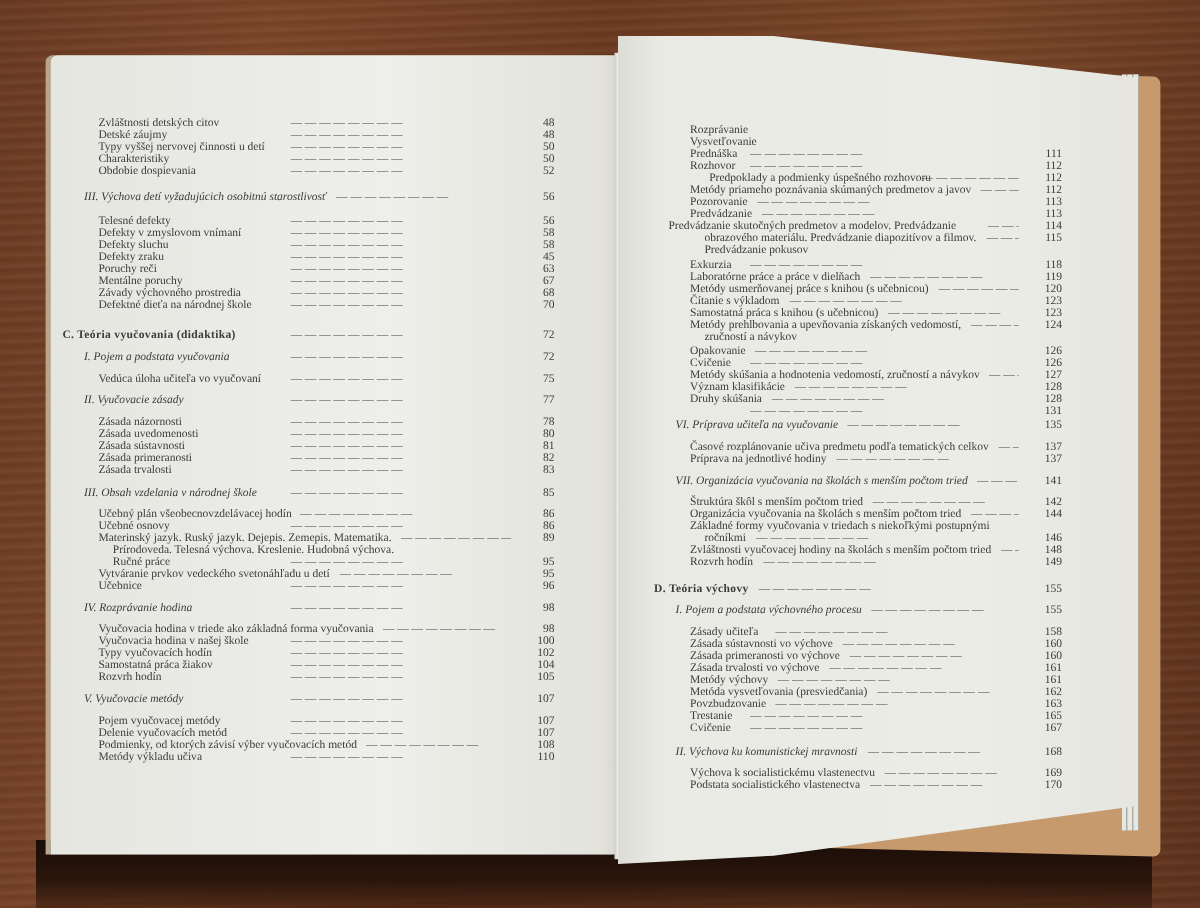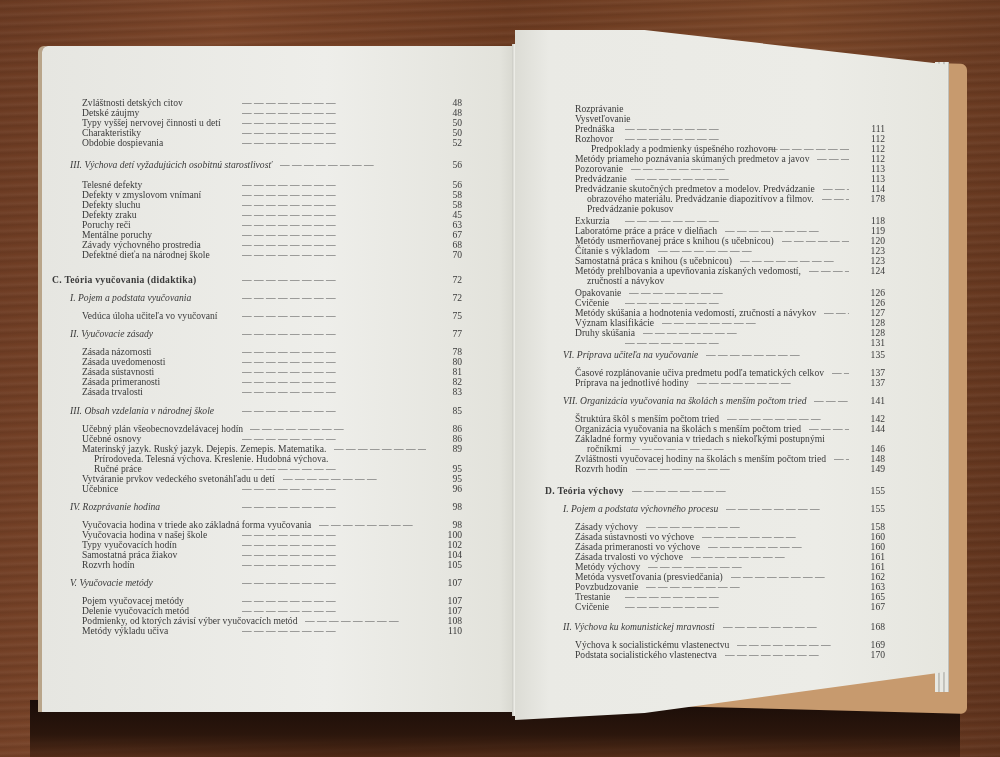--- a/index.html
+++ b/index.html
@@ -305,28 +305,28 @@
         <span class="t" style="left: 60px;">Pozorovanie</span>
         <span class="d" style="left: 116px; width: 218px; overflow: hidden; display: inline-block;">—    —    —    —    —    —    —    —</span>
         <span class="n" style="left: 340px;">113</span>
       </div>
       <div class="row" style="top: 113px; left: 0px;">
         <span class="t" style="left: 60px;">Predvádzanie</span>
         <span class="d" style="left: 120px; width: 214px; overflow: hidden; display: inline-block;">—    —    —    —    —    —    —    —</span>
         <span class="n" style="left: 340px;">113</span>
       </div>
       <div class="row" style="top: 123px; left: 0px;">
-        <span class="t" style="left: 60px;">Predvádzanie skutočných predmetov a modelov. Predvádzanie</span>
+        <span class="t" style="left: 42px;">Predvádzanie skutočných predmetov a modelov. Predvádzanie</span>
         <span class="d" style="left: 308px; width: 26px; overflow: hidden; display: inline-block;">—    —    —    —    —    —    —    —</span>
         <span class="n" style="left: 340px;">114</span>
       </div>
       <div class="row" style="top: 133px; left: 0px;">
         <span class="t" style="left: 72px;">obrazového materiálu. Predvádzanie diapozitívov a filmov.</span>
         <span class="d" style="left: 307px; width: 27px; overflow: hidden; display: inline-block;">—    —    —    —    —    —    —    —</span>
-        <span class="n" style="left: 340px;">178</span>
+        <span class="n" style="left: 340px;">115</span>
       </div>
       <div class="row" style="top: 143px; left: 0px;">
         <span class="t" style="left: 72px;">Predvádzanie pokusov</span>
       </div>
       <div class="row" style="top: 155px; left: 0px;">
         <span class="t" style="left: 60px;">Exkurzia</span>
         <span class="d" style="left: 110px; width: 224px; overflow: hidden; display: inline-block;">—    —    —    —    —    —    —    —</span>
         <span class="n" style="left: 340px;">118</span>
       </div>
       <div class="row" style="top: 165px; left: 0px;">
@@ -439,21 +439,21 @@
         <span class="t bd" style="left: 30px;">D. Teória výchovy</span>
         <span class="d" style="left: 117px; width: 217px; overflow: hidden; display: inline-block;">—    —    —    —    —    —    —    —</span>
         <span class="n" style="left: 340px;">155</span>
       </div>
       <div class="row" style="top: 443px; left: 0px;">
         <span class="t it" style="left: 48px;">I. Pojem a podstata výchovného procesu</span>
         <span class="d" style="left: 211px; width: 123px; overflow: hidden; display: inline-block;">—    —    —    —    —    —    —    —</span>
         <span class="n" style="left: 340px;">155</span>
       </div>
       <div class="row" style="top: 461px; left: 0px;">
-        <span class="t" style="left: 60px;">Zásady výchovy</span>
+        <span class="t" style="left: 60px;">Zásady učiteľa</span>
         <span class="d" style="left: 131px; width: 203px; overflow: hidden; display: inline-block;">—    —    —    —    —    —    —    —</span>
         <span class="n" style="left: 340px;">158</span>
       </div>
       <div class="row" style="top: 471px; left: 0px;">
         <span class="t" style="left: 60px;">Zásada sústavnosti vo výchove</span>
         <span class="d" style="left: 187px; width: 147px; overflow: hidden; display: inline-block;">—    —    —    —    —    —    —    —</span>
         <span class="n" style="left: 340px;">160</span>
       </div>
       <div class="row" style="top: 481px; left: 0px;">
         <span class="t" style="left: 60px;">Zásada primeranosti vo výchove</span>

